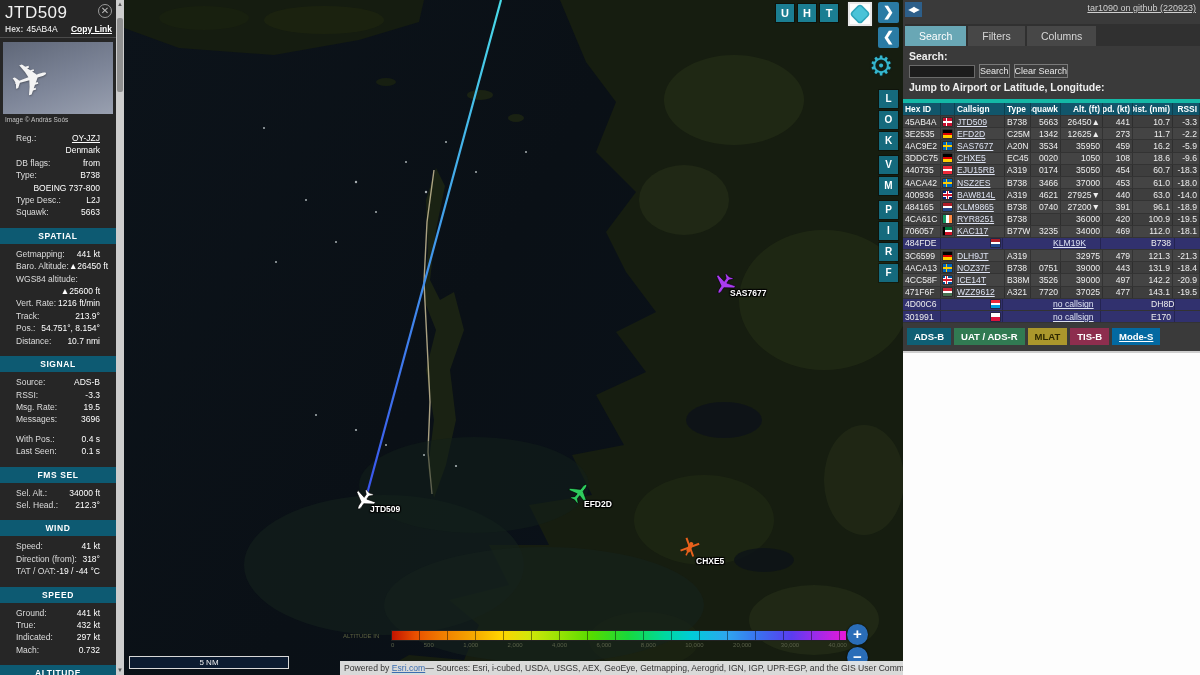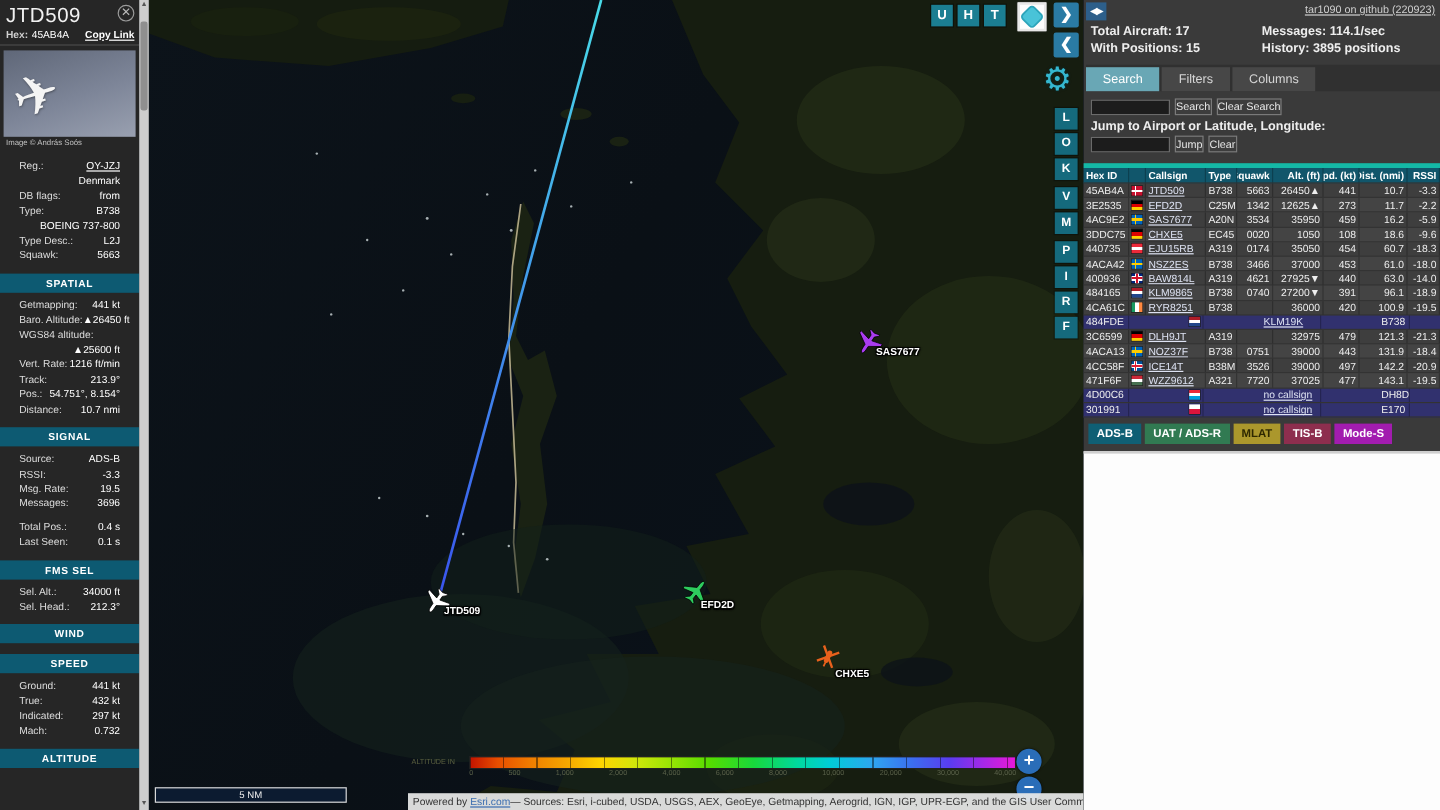--- a/index.html
+++ b/index.html
@@ -347,40 +347,54 @@
           </div>
           <div class="ibrow">
             <span class="ibl">Msg. Rate:</span>
             <span class="ibv">19.5</span>
           </div>
           <div class="ibrow">
             <span class="ibl">Messages:</span>
             <span class="ibv">3696</span>
           </div>
           <div class="ibrow gap-row">
-            <span class="ibl">Total Pos.:</span>
+            <span class="ibl">With Pos.:</span>
             <span class="ibv">0.4 s</span>
           </div>
           <div class="ibrow">
             <span class="ibl">Last Seen:</span>
             <span class="ibv">0.1 s</span>
           </div>
         </div>
         <div class="sechead">FMS SEL</div>
         <div class="secrows">
           <div class="ibrow">
             <span class="ibl">Sel. Alt.:</span>
             <span class="ibv">34000 ft</span>
           </div>
           <div class="ibrow">
             <span class="ibl">Sel. Head.:</span>
             <span class="ibv">212.3°</span>
           </div>
         </div>
         <div class="sechead">WIND</div>
+        <div class="secrows">
+          <div class="ibrow">
+            <span class="ibl">Speed:</span>
+            <span class="ibv">41 kt</span>
+          </div>
+          <div class="ibrow">
+            <span class="ibl">Direction (from):</span>
+            <span class="ibv">318°</span>
+          </div>
+          <div class="ibrow">
+            <span class="ibl">TAT / OAT:</span>
+            <span class="ibv">-19 / -44 °C</span>
+          </div>
+        </div>
         <div class="sechead">SPEED</div>
         <div class="secrows">
           <div class="ibrow">
             <span class="ibl">Ground:</span>
             <span class="ibv">441 kt</span>
           </div>
           <div class="ibrow">
             <span class="ibl">True:</span>
             <span class="ibv">432 kt</span>
           </div>
@@ -401,43 +415,33 @@
     <div class="thumb"></div>
     <div class="arrow" style="bottom:0;">▼</div>
   </div>
 
   <section id="right-panel">
     <div class="rp-top">
       <div class="rp-bar">
         <span class="rp-toggle">◀▶</span>
         <a class="rp-link">tar1090 on github (220923)</a>
       </div>
-      <div class="rp-stats">
-        <span><span>Total Aircraft:</span> <span>17</span></span>
-        <span><span>Messages:</span> <span>114.1/sec</span></span>
-        <span><span>With Positions:</span> <span>15</span></span>
-        <span><span>History:</span> <span>3895 positions</span></span>
-      </div>
       <div class="rp-tabs" id="rp-tabs">
           <div class="tab active">Search</div>
           <div class="tab">Filters</div>
           <div class="tab">Columns</div>
         </div>
       <div class="rp-search">
+        <div>Search:</div>
         <div class="srow">
           <input style="">
           <button>Search</button>
           <button>Clear Search</button>
         </div>
         <div>Jump to Airport or Latitude, Longitude:</div>
-        <div class="srow">
-          <input style="">
-          <button>Jump</button>
-          <button>Clear</button>
-        </div>
       </div>
       <div id="ac-table">
           <div class="trow head">
             <div class="tc">Hex ID</div>
             <div class="tc"></div>
             <div class="tc">Callsign</div>
             <div class="tc">Type</div>
             <div class="tc num">Squawk</div>
             <div class="tc num">Alt. (ft)</div>
             <div class="tc num">Spd. (kt)</div>
@@ -572,20 +576,35 @@
             <div class="tc">
               <span class="cs">RYR8251</span>
             </div>
             <div class="tc">B738</div>
             <div class="tc num"></div>
             <div class="tc num">36000</div>
             <div class="tc num">420</div>
             <div class="tc num">100.9</div>
             <div class="tc num">-19.5</div>
           </div>
+          <div class="trow">
+            <div class="tc">706057</div>
+            <div class="tc">
+              <span class="flag fl-kw"></span>
+            </div>
+            <div class="tc">
+              <span class="cs">KAC117</span>
+            </div>
+            <div class="tc">B77W</div>
+            <div class="tc num">3235</div>
+            <div class="tc num">34000</div>
+            <div class="tc num">469</div>
+            <div class="tc num">112.0</div>
+            <div class="tc num">-18.1</div>
+          </div>
           <div class="trow hl">
             <div class="tc">484FDE</div>
             <div class="tc">
               <span class="flag fl-nl"></span>
             </div>
             <div class="tc">
               <span class="cs">KLM19K</span>
             </div>
             <div class="tc">B738</div>
             <div class="tc num"></div>
@@ -683,19 +702,19 @@
             <div class="tc num">416</div>
             <div class="tc num"></div>
             <div class="tc num">-20.8</div>
           </div>
         </div>
       <div id="src-btns">
           <div class="srcbtn" style="background: rgb(15, 95, 116); color: rgb(255, 255, 255);">ADS-B</div>
           <div class="srcbtn" style="background: rgb(49, 122, 82); color: rgb(255, 255, 255);">UAT / ADS-R</div>
           <div class="srcbtn" style="background: rgb(171, 151, 44); color: rgb(46, 40, 0);">MLAT</div>
           <div class="srcbtn" style="background: rgb(141, 46, 78); color: rgb(255, 255, 255);">TIS-B</div>
-          <div class="srcbtn" style="background: #a21caf; color: rgb(255, 255, 255);">Mode-S</div>
+          <div class="srcbtn" style="background: #0369a1; color: rgb(255, 255, 255); text-decoration: underline;">Mode-S</div>
         </div>
     </div>
     <div class="rp-white"></div>
   </section>
 
 </div>
 
 </body></html>

